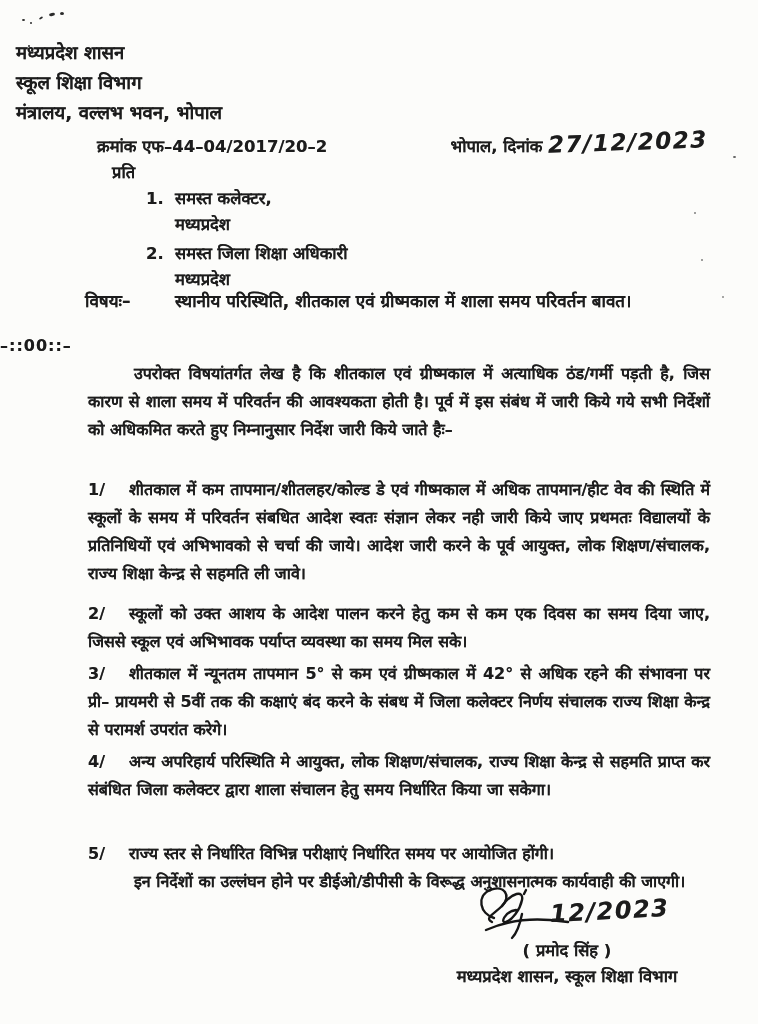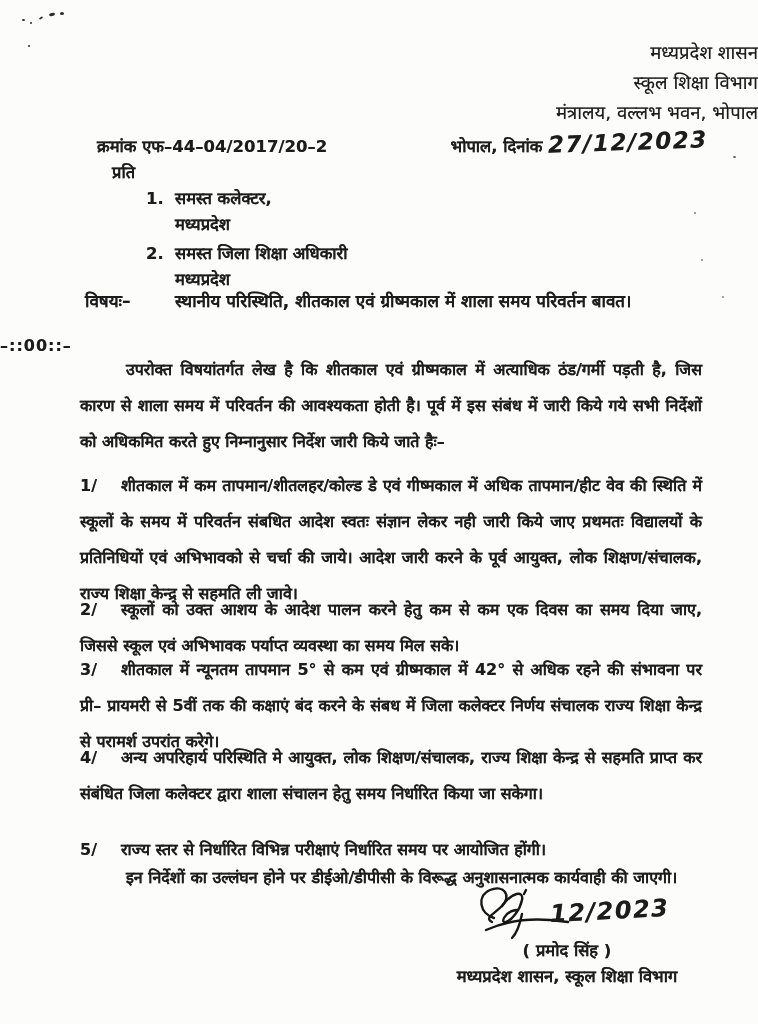--- a/index.html
+++ b/index.html
@@ -16,24 +16,25 @@
     background: #fcfcfa;
     color: #1c1c1c;
     font-family: "DejaVu Sans", "Liberation Sans", sans-serif;
     overflow: hidden;
     text-shadow: 0 0 0.4px rgba(20,20,20,0.55);
   }
   
   .letter-head {
     position: absolute;
     top: 38px; left: 0; right: 0;
-    text-align: right;
+    text-align: left;
     font-size: 18.5px;
     line-height: 30px;
-    font-weight: 400;
+    font-weight: 700;
+    padding-left: 16px;
   }
   
   .ref-row {
     position: absolute;
     top: 131px; left: 97px; right: 50px;
     display: flex;
     justify-content: space-between;
     align-items: baseline;
     font-size: 16.5px;
     font-weight: 600;
@@ -79,24 +80,24 @@
     top: 336px; left: 0; right: 20px;
     text-align: left;
     font-size: 16px;
     font-weight: 600;
     letter-spacing: 1px;
   }
   .para {
     position: absolute;
     left: 80px; width: 622px;
     font-size: 16px;
-    line-height: 36px;
+    line-height: 28px;
     font-weight: 600;
     text-align: justify;
-    margin: 0;
+    margin: 8px;
   }
   .intro { top: 352px; text-indent: 46px; }
   .point .pnum { padding-right: 24px; }
   .p1 { top: 468px; }
   .p2 { top: 592px; }
   .p3 { top: 652px; }
   .p4 { top: 740px; }
   .p5 { top: 832px; }
   .closing { top: 860px; text-indent: 46px; }
   

